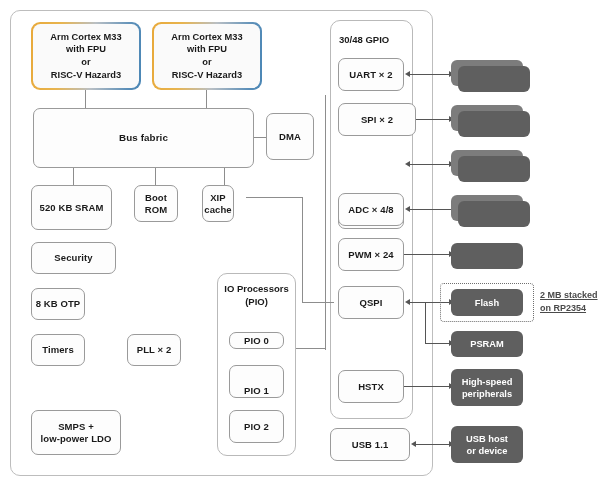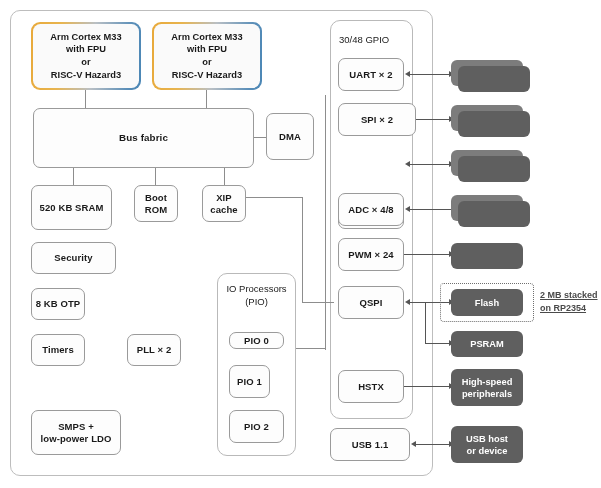--- a/index.html
+++ b/index.html
@@ -44,21 +44,21 @@
 
   
   .arw{position:absolute;width:0;height:0;z-index:3;}
   .arw-r{border-top:3.6px solid transparent;border-bottom:3.6px solid transparent;
          border-left:5.4px solid #555555;}
   .arw-l{border-top:3.6px solid transparent;border-bottom:3.6px solid transparent;
          border-right:5.4px solid #555555;}
 
   .note{position:absolute;font-size:9px;font-weight:bold;line-height:12.5px;
         color:#4a4a4a;z-index:6;}
-  .gpio-label{position:absolute;font-size:9.5px;font-weight:normal;color:#1a1a1a;z-index:6;}
+  .gpio-label{position:absolute;font-size:9.5px;font-weight:bold;color:#1a1a1a;z-index:6;}
 </style>
 </head>
 <body>
 
 <div id="stage">
 
   <div class="container outer" style="left:10px;top:10px;width:423px;height:466px;"></div>
 
   <div class="cpu" style="left:31px;top:22px;width:110px;height:68px;">
     <div class="cpu-in">
@@ -93,21 +93,21 @@
   <div class="ln lnv ln-lt" style="left:155px;top:168px;height:17px;"></div>
   <div class="ln lnv ln-lt" style="left:224px;top:168px;height:17px;"></div>
 
   <div class="box" style="left:31px;top:185px;width:81px;height:45px;">
     <span>520 KB SRAM</span>
   </div>
   <div class="box" style="left:134px;top:185px;width:44px;height:37px;flex-direction:column;">
     <span>Boot</span>
     <span>ROM</span>
   </div>
-  <div class="box" style="left:202px;top:185px;width:44px;height:37px;flex-direction:column;">
+  <div class="box" style="left:202px;top:185px;width:32px;height:37px;flex-direction:column;">
     <span>XIP</span>
     <span>cache</span>
   </div>
 
   <div class="ln lnh ln-lt" style="left:246px;top:197px;width:57px;"></div>
   <div class="ln lnv ln-lt" style="left:302px;top:197px;height:106px;"></div>
   <div class="ln lnh ln-lt" style="left:302px;top:302px;width:32px;"></div>
 
   <div class="box" style="left:31px;top:242px;width:85px;height:32px;">
     <span>Security</span>
@@ -127,21 +127,21 @@
   </div>
 
   <div class="container" style="left:217px;top:273px;width:79px;height:183px;"></div>
   <div class="gpio-label" style="left:217px;top:283px;width:79px;text-align:center;line-height:12.5px;">
     <span>IO Processors</span><br>
     <span>(PIO)</span>
   </div>
   <div class="box" style="left:229px;top:332px;width:55px;height:17px;">
     <span>PIO 0</span>
   </div>
-  <div class="box" style="left:229px;top:365px;width:41px;height:33px;">
+  <div class="box" style="left:229px;top:365px;width:55px;height:33px;align-items:flex-end;">
     <span>PIO 1</span>
   </div>
   <div class="box" style="left:229px;top:410px;width:55px;height:33px;">
     <span>PIO 2</span>
   </div>
 
   <div class="ln lnh ln-lt" style="left:296px;top:348px;width:30px;"></div>
 
   <div class="ln lnv ln-lt" style="left:325px;top:95px;height:255px;"></div>
 

